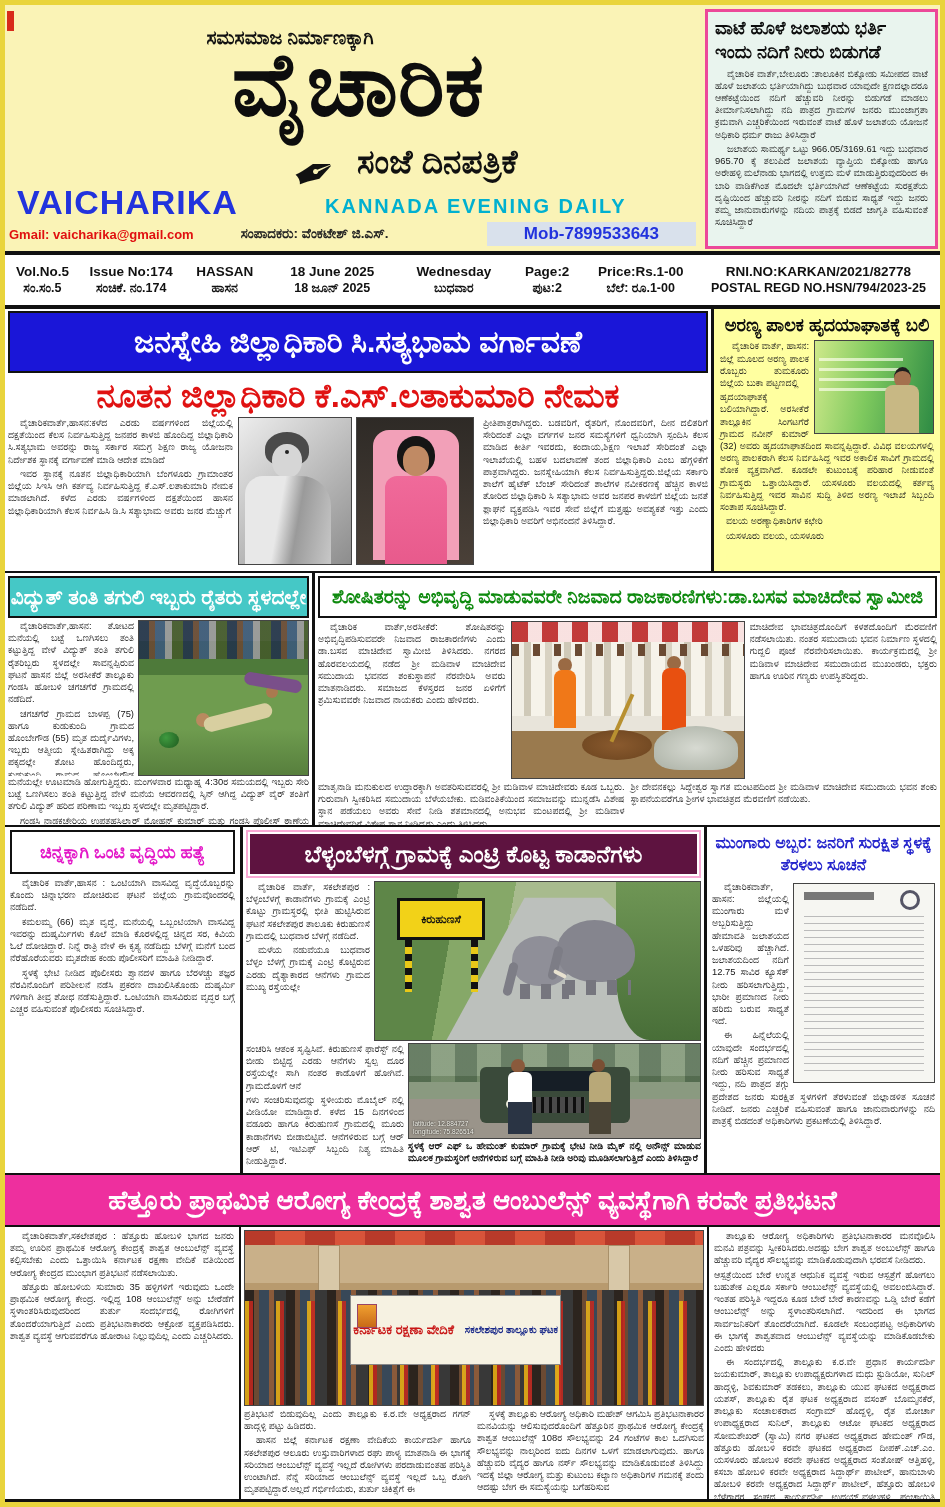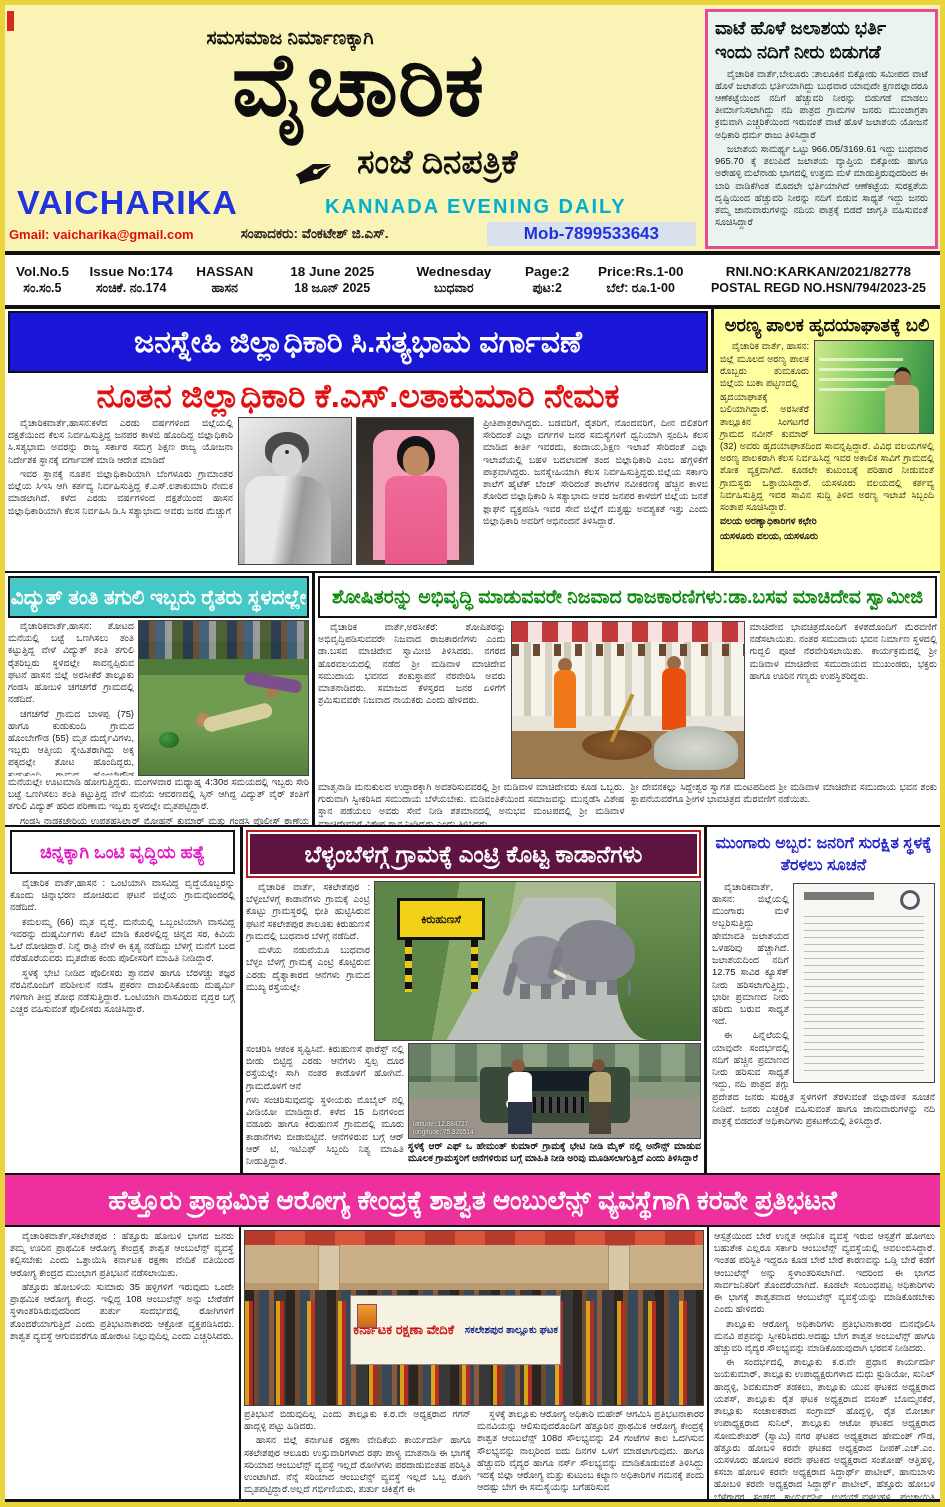--- a/index.html
+++ b/index.html
@@ -1,21 +1,21 @@
 <!DOCTYPE html>
 <html><head>
 <meta charset="utf-8">
 <style>
   html,body{margin:0;padding:0;}
   body{width:945px;font-family:"Liberation Sans","DejaVu Sans",sans-serif;background:#777;}
   .page{width:945px;height:1507px;box-sizing:border-box;border:5px solid #e9d43c;background:#fff;position:relative;overflow:hidden;}
   .sec{position:relative;overflow:hidden;box-sizing:border-box;}
   .p{font-size:9.4px;line-height:1.3;text-align:justify;margin:0 0 2px;color:#151515;}
   .ind{text-indent:12px;}
-  .bold{font-weight:bold;}
+  .bold{font-weight:normal;margin-left:6px;}
   .abs{position:absolute;}
   .ph{position:relative;overflow:hidden;border:1px solid #444;box-sizing:border-box;background:#ccc;}
   
   .masthead{height:246px;background:#faf3b6;}
   .corner-mark{left:2px;top:6px;width:7px;height:20px;background:#d82a1a;}
   .tagline{left:120px;top:22px;width:330px;text-align:center;font-size:19px;font-weight:bold;color:#111;}
   .big-title{left:8px;top:16px;width:690px;text-align:center;font-size:88px;font-weight:bold;color:#0d0d0d;line-height:1.45;white-space:nowrap;}
   .title-en{left:12px;top:178px;font-size:34px;font-weight:bold;color:#2233dd;letter-spacing:1px;}
   .pen{left:288px;top:138px;font-size:52px;color:#111;transform:rotate(-24deg);}
   .evening-kn{left:352px;top:138px;font-size:33px;font-weight:bold;color:#111;}
@@ -51,21 +51,21 @@
   .swamiji-band{border:2px solid #111;background:#fff;color:#0e8a0e;font-size:19px;font-weight:bold;text-align:center;line-height:38px;height:38px;overflow:hidden;}
   .swamiji-body{display:flex;gap:5px;height:158px;margin-top:3px;overflow:hidden;}
   .swamiji-col{flex:1;overflow:hidden;}
   .swamiji-below{display:flex;gap:6px;height:50px;overflow:hidden;margin-top:2px;}
   .swamiji-below .p{flex:1;}
   
   .sec-low{height:348px;display:flex;border-top:2px solid #111;justify-content:space-between;}
   .gold{width:238px;border-right:3px solid #111;padding:3px 5px;box-sizing:border-box;overflow:hidden;}
   .gold-band{border:2.5px solid #111;color:#e318c8;font-size:17.5px;font-weight:bold;text-align:center;line-height:40px;height:40px;overflow:hidden;margin-bottom:3px;}
   .elephants{width:464px;border-right:3px solid #111;padding:3px;box-sizing:border-box;overflow:hidden;}
-  .ele-band{border:2px solid #b91c1c;background:#5e1340;box-shadow:inset 0 0 0 2px #fff;color:#fff;font-size:23px;font-weight:bold;text-align:center;line-height:44px;height:44px;overflow:hidden;}
+  .ele-band{border:2px solid #f9a8d4;background:#5e1340;box-shadow:inset 0 0 0 2px #fff;color:#fff;font-size:23px;font-weight:bold;text-align:center;line-height:44px;height:44px;overflow:hidden;}
   .ele-row1{display:flex;gap:4px;height:160px;margin-top:3px;overflow:hidden;}
   .ele-c1{width:124px;overflow:hidden;}
   .ele-row2{display:flex;gap:4px;height:132px;margin-top:2px;overflow:hidden;}
   .ele-c2{width:158px;overflow:hidden;}
   .jeep-wrap{flex:1;overflow:hidden;}
   .caption{font-size:9.3px;font-weight:bold;line-height:1.25;text-align:justify;color:#111;margin-top:2px;}
   .monsoon{flex:1;padding:3px 5px;box-sizing:border-box;overflow:hidden;}
   .monsoon-h{color:#2424cc;font-size:16px;font-weight:bold;text-align:center;line-height:1.4;margin:2px 0 4px;}
   .doc{float:right;width:142px;height:200px;margin:2px 0 2px 4px;background:#f6f6f2;}
   .doc-lines{left:10px;right:10px;top:26px;bottom:10px;background:repeating-linear-gradient(#f6f6f2 0 6px,#bbb 6px 7px);}
@@ -377,20 +377,20 @@
           <div>
             <p class="p">ಪ್ರತಿಭಟನೆ ಬಿಡುವುದಿಲ್ಲ ಎಂದು ತಾಲ್ಲೂಕು ಕ.ರ.ವೇ ಅಧ್ಯಕ್ಷರಾದ ಗಗನ್ ಹಾದ್ಗಳ್ಳಿ ಪಟ್ಟು ಹಿಡಿದರು.</p>
             <p class="p ind">ಹಾಸನ ಜಿಲ್ಲೆ ಕರ್ನಾಟಕ ರಕ್ಷಣಾ ವೇದಿಕೆಯ ಕಾರ್ಯದರ್ಶಿ ಹಾಗೂ ಸಕಲೇಶಪುರ ಆಲೂರು ಉಸ್ತುವಾರಿಗಳಾದ ರಘು ಪಾಳ್ಯ ಮಾತನಾಡಿ ಈ ಭಾಗಕ್ಕೆ ಸರಿಯಾದ ಆಂಬುಲೆನ್ಸ್ ವ್ಯವಸ್ಥೆ ಇಲ್ಲದೆ ರೋಗಿಗಳು ಪರದಾಡುವಂತಹ ಪರಿಸ್ಥಿತಿ ಉಂಟಾಗಿದೆ. ನೆನ್ನೆ ಸರಿಯಾದ ಆಂಬುಲೆನ್ಸ್ ವ್ಯವಸ್ಥೆ ಇಲ್ಲದೆ ಒಬ್ಬ ರೋಗಿ ಮೃತಪಟ್ಟಿದ್ದಾರೆ.ಅಲ್ಲದೆ ಗರ್ಭಿಣಿಯರು, ತುರ್ತು ಚಿಕಿತ್ಸೆಗೆ ಈ</p>
           </div>
           <div>
             <p class="p ind">ಸ್ಥಳಕ್ಕೆ ತಾಲ್ಲೂಕು ಆರೋಗ್ಯ ಅಧಿಕಾರಿ ಮಹೇಶ್ ಆಗಮಿಸಿ ಪ್ರತಿಭಟನಾಕಾರರ ಮನವಿಯನ್ನು ಆಲಿಸುವುದರೊಂದಿಗೆ ಹೆತ್ತೂರಿನ ಪ್ರಾಥಮಿಕ ಆರೋಗ್ಯ ಕೇಂದ್ರಕ್ಕೆ ಶಾಶ್ವತ ಆಂಬುಲೆನ್ಸ್ 108ರ ಸೌಲಭ್ಯವನ್ನು 24 ಗಂಟೆಗಳ ಕಾಲ ಒದಗಿಸುವ ಸೌಲಭ್ಯವನ್ನು ನಾಲ್ಕರಿಂದ ಐದು ದಿನಗಳ ಒಳಗೆ ಮಾಡಲಾಗುವುದು. ಹಾಗೂ ಹೆಚ್ಚುವರಿ ವೈದ್ಯರ ಹಾಗೂ ನರ್ಸ್ ಸೌಲಭ್ಯವನ್ನು ಮಾಡಿಕೊಡುವಂತೆ ತಿಳಿಸಿದ್ದು ಇದಕ್ಕೆ ಜಿಲ್ಲಾ ಆರೋಗ್ಯ ಮತ್ತು ಕುಟುಂಬ ಕಲ್ಯಾಣ ಅಧಿಕಾರಿಗಳ ಗಮನಕ್ಕೆ ತಂದು ಆದಷ್ಟು ಬೇಗ ಈ ಸಮಸ್ಯೆಯನ್ನು ಬಗೆಹರಿಸುವ</p>
           </div>
         </div>
       </div>
       <div class="pright">
+        <p class="p ind">ತಾಲ್ಲೂಕು ಆರೋಗ್ಯ ಅಧಿಕಾರಿಗಳು ಪ್ರತಿಭಟನಾಕಾರರ ಮನವೊಲಿಸಿ ಮನವಿ ಪತ್ರವನ್ನು ಸ್ವೀಕರಿಸಿದರು.ಅದಷ್ಟು ಬೇಗ ಶಾಶ್ವತ ಅಂಬುಲೆನ್ಸ್ ಹಾಗೂ ಹೆಚ್ಚುವರಿ ವೈದ್ಯರ ಸೌಲಭ್ಯವನ್ನು ಮಾಡಿಕೊಡುವುದಾಗಿ ಭರವಸೆ ನೀಡಿದರು.</p>
         <p class="p">ಆಸ್ಪತ್ರೆಯಿಂದ ಬೇರೆ ಉನ್ನತ ಆಧುನಿಕ ವ್ಯವಸ್ಥೆ ಇರುವ ಆಸ್ಪತ್ರೆಗೆ ಹೋಗಲು ಬಹುತೇಕ ಎಲ್ಲರೂ ಸರ್ಕಾರಿ ಆಂಬುಲೆನ್ಸ್ ವ್ಯವಸ್ಥೆಯಲ್ಲಿ ಅವಲಂಬಿಸಿದ್ದಾರೆ. ಇಂತಹ ಪರಿಸ್ಥಿತಿ ಇದ್ದರೂ ಕೂಡ ಬೇರೆ ಬೇರೆ ಕಾರಣವನ್ನು ಒಡ್ಡಿ ಬೇರೆ ಕಡೆಗೆ ಆಂಬುಲೆನ್ಸ್ ಅನ್ನು ಸ್ಥಳಾಂತರಿಸಲಾಗಿದೆ. ಇದರಿಂದ ಈ ಭಾಗದ ಸಾರ್ವಜನಿಕರಿಗೆ ತೊಂದರೆಯಾಗಿದೆ. ಕೂಡಲೇ ಸಂಬಂಧಪಟ್ಟ ಅಧಿಕಾರಿಗಳು ಈ ಭಾಗಕ್ಕೆ ಶಾಶ್ವತವಾದ ಆಂಬುಲೆನ್ಸ್ ವ್ಯವಸ್ಥೆಯನ್ನು ಮಾಡಿಕೊಡಬೇಕು ಎಂದು ಹೇಳಿದರು</p>
-        <p class="p ind">ತಾಲ್ಲೂಕು ಆರೋಗ್ಯ ಅಧಿಕಾರಿಗಳು ಪ್ರತಿಭಟನಾಕಾರರ ಮನವೊಲಿಸಿ ಮನವಿ ಪತ್ರವನ್ನು ಸ್ವೀಕರಿಸಿದರು.ಅದಷ್ಟು ಬೇಗ ಶಾಶ್ವತ ಅಂಬುಲೆನ್ಸ್ ಹಾಗೂ ಹೆಚ್ಚುವರಿ ವೈದ್ಯರ ಸೌಲಭ್ಯವನ್ನು ಮಾಡಿಕೊಡುವುದಾಗಿ ಭರವಸೆ ನೀಡಿದರು.</p>
         <p class="p ind">ಈ ಸಂದರ್ಭದಲ್ಲಿ ತಾಲ್ಲೂಕು ಕ.ರ.ವೇ ಪ್ರಧಾನ ಕಾರ್ಯದರ್ಶಿ ಜಯಕುಮಾರ್, ತಾಲ್ಲೂಕು ಉಪಾಧ್ಯಕ್ಷರುಗಳಾದ ಮಧು ಸ್ಟುಡಿಯೋ, ಸುನಿಲ್ ಹಾದ್ಗಳ್ಳಿ, ಶಿವಕುಮಾರ್ ತಡಕಲು, ತಾಲ್ಲೂಕು ಯುವ ಘಟಕದ ಅಧ್ಯಕ್ಷರಾದ ಯಶಸ್, ತಾಲ್ಲೂಕು ರೈತ ಘಟಕ ಅಧ್ಯಕ್ಷರಾದ ವಸಂತ್ ಬೊಮ್ಮನಕೆರೆ, ತಾಲ್ಲೂಕು ಸಂಚಾಲಕರಾದ ಸಂಗ್ರಾಮ್ ಹೊದ್ದಳ್ಳಿ, ರೈತ ಮೋರ್ಚಾ ಉಪಾಧ್ಯಕ್ಷರಾದ ಸುನಿಲ್, ತಾಲ್ಲೂಕು ಆಟೋ ಘಟಕದ ಅಧ್ಯಕ್ಷರಾದ ಸೋಮಶೇಖರ್ (ಸ್ವಾಮಿ) ನಗರ ಘಟಕದ ಅಧ್ಯಕ್ಷರಾದ ಹೇಮಂತ್ ಗೌಡ, ಹೆತ್ತೂರು ಹೋಬಳಿ ಕರವೇ ಘಟಕದ ಅಧ್ಯಕ್ಷರಾದ ದೀಪಕ್.ಎಚ್.ಎಂ. ಯಸಳೂರು ಹೋಬಳಿ ಕರವೇ ಘಟಕದ ಅಧ್ಯಕ್ಷರಾದ ಸಂತೋಷ್ ಆತ್ತಿಹಳ್ಳಿ, ಕಸಬಾ ಹೋಬಳಿ ಕರವೇ ಅಧ್ಯಕ್ಷರಾದ ಸಿದ್ದಾರ್ಥ್ ಪಾಟೀಲ್, ಹಾನುಬಾಳು ಹೋಬಳಿ ಕರವೇ ಅಧ್ಯಕ್ಷರಾದ ಸಿದ್ದಾರ್ಥ್ ಪಾಟೀಲ್, ಹೆತ್ತೂರು ಹೋಬಳಿ ಬೆಳೆಗಾರರ ಸಂಘದ ಕಾರ್ಯದರ್ಶಿ ಉದಯ್,ವಳಲಹಳ್ಳಿ ಪಂಚಾಯಿತಿ ಬೆಳೆಗಾರರ ಸಂಘದ ಅಧ್ಯಕ್ಷರಾದ ದರ್ಶನ್, ಕೂಡರಸ್ತೆ ಗ್ರಾಮ ಪಂಚಾಯಿತಿ ಮಾಜಿ ಅಧ್ಯಕ್ಷರಾದ ಗೊಡ್ಡು ಆನಂದ್, ರೈತ ಘಟಕದ ಹೋಬಳಿ ಉಪಾಧ್ಯಕ್ಷರಾದ ನಾಗರಾಜ ಹೆತ್ತೂರು, ಹೆತ್ತೂರು ಹೋಬಳಿ ಘಟಕದ ಅಧ್ಯಕ್ಷರಾದ ಪವನ್ ಗೌಡ ಸೇರಿದಂತೆ ಹೆಚ್ಚಿನ ಸಂಖ್ಯೆಯ ಕಾರ್ಯಕರ್ತರು ಹಾಜರಿದ್ದರು.</p>
       </div>
     </div>
   </div>
 
 </div>
 
 </body></html>

